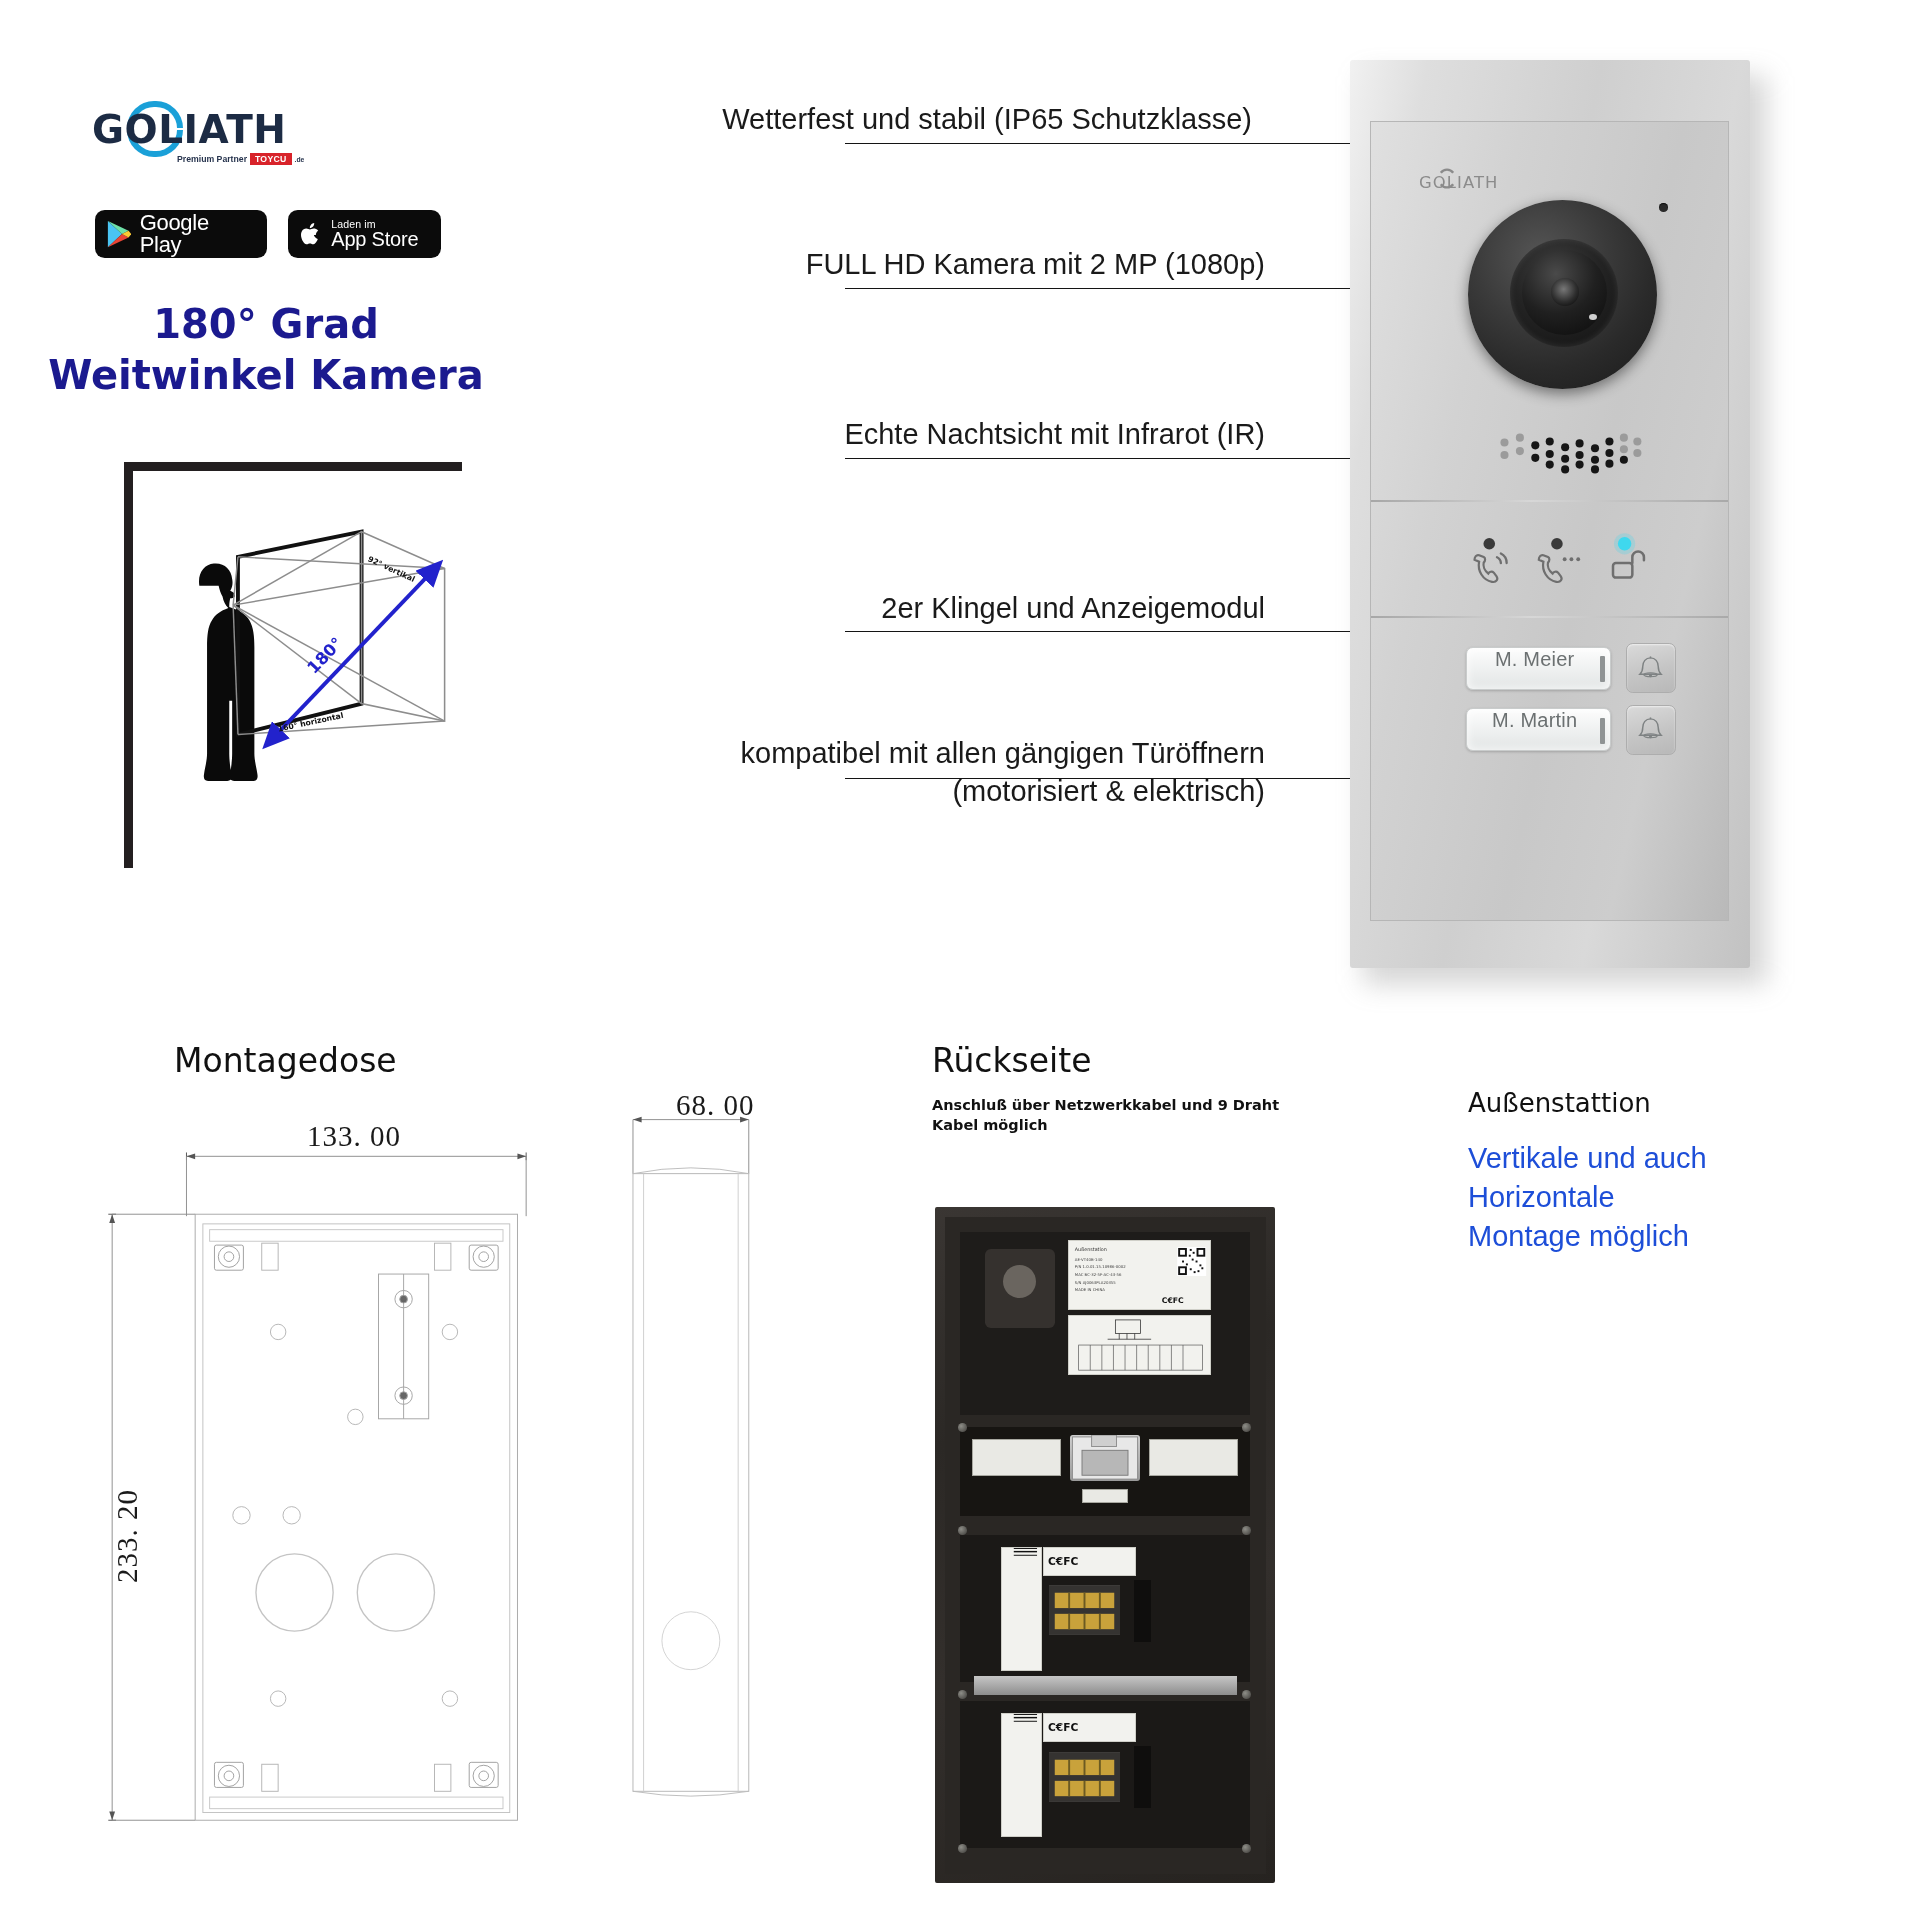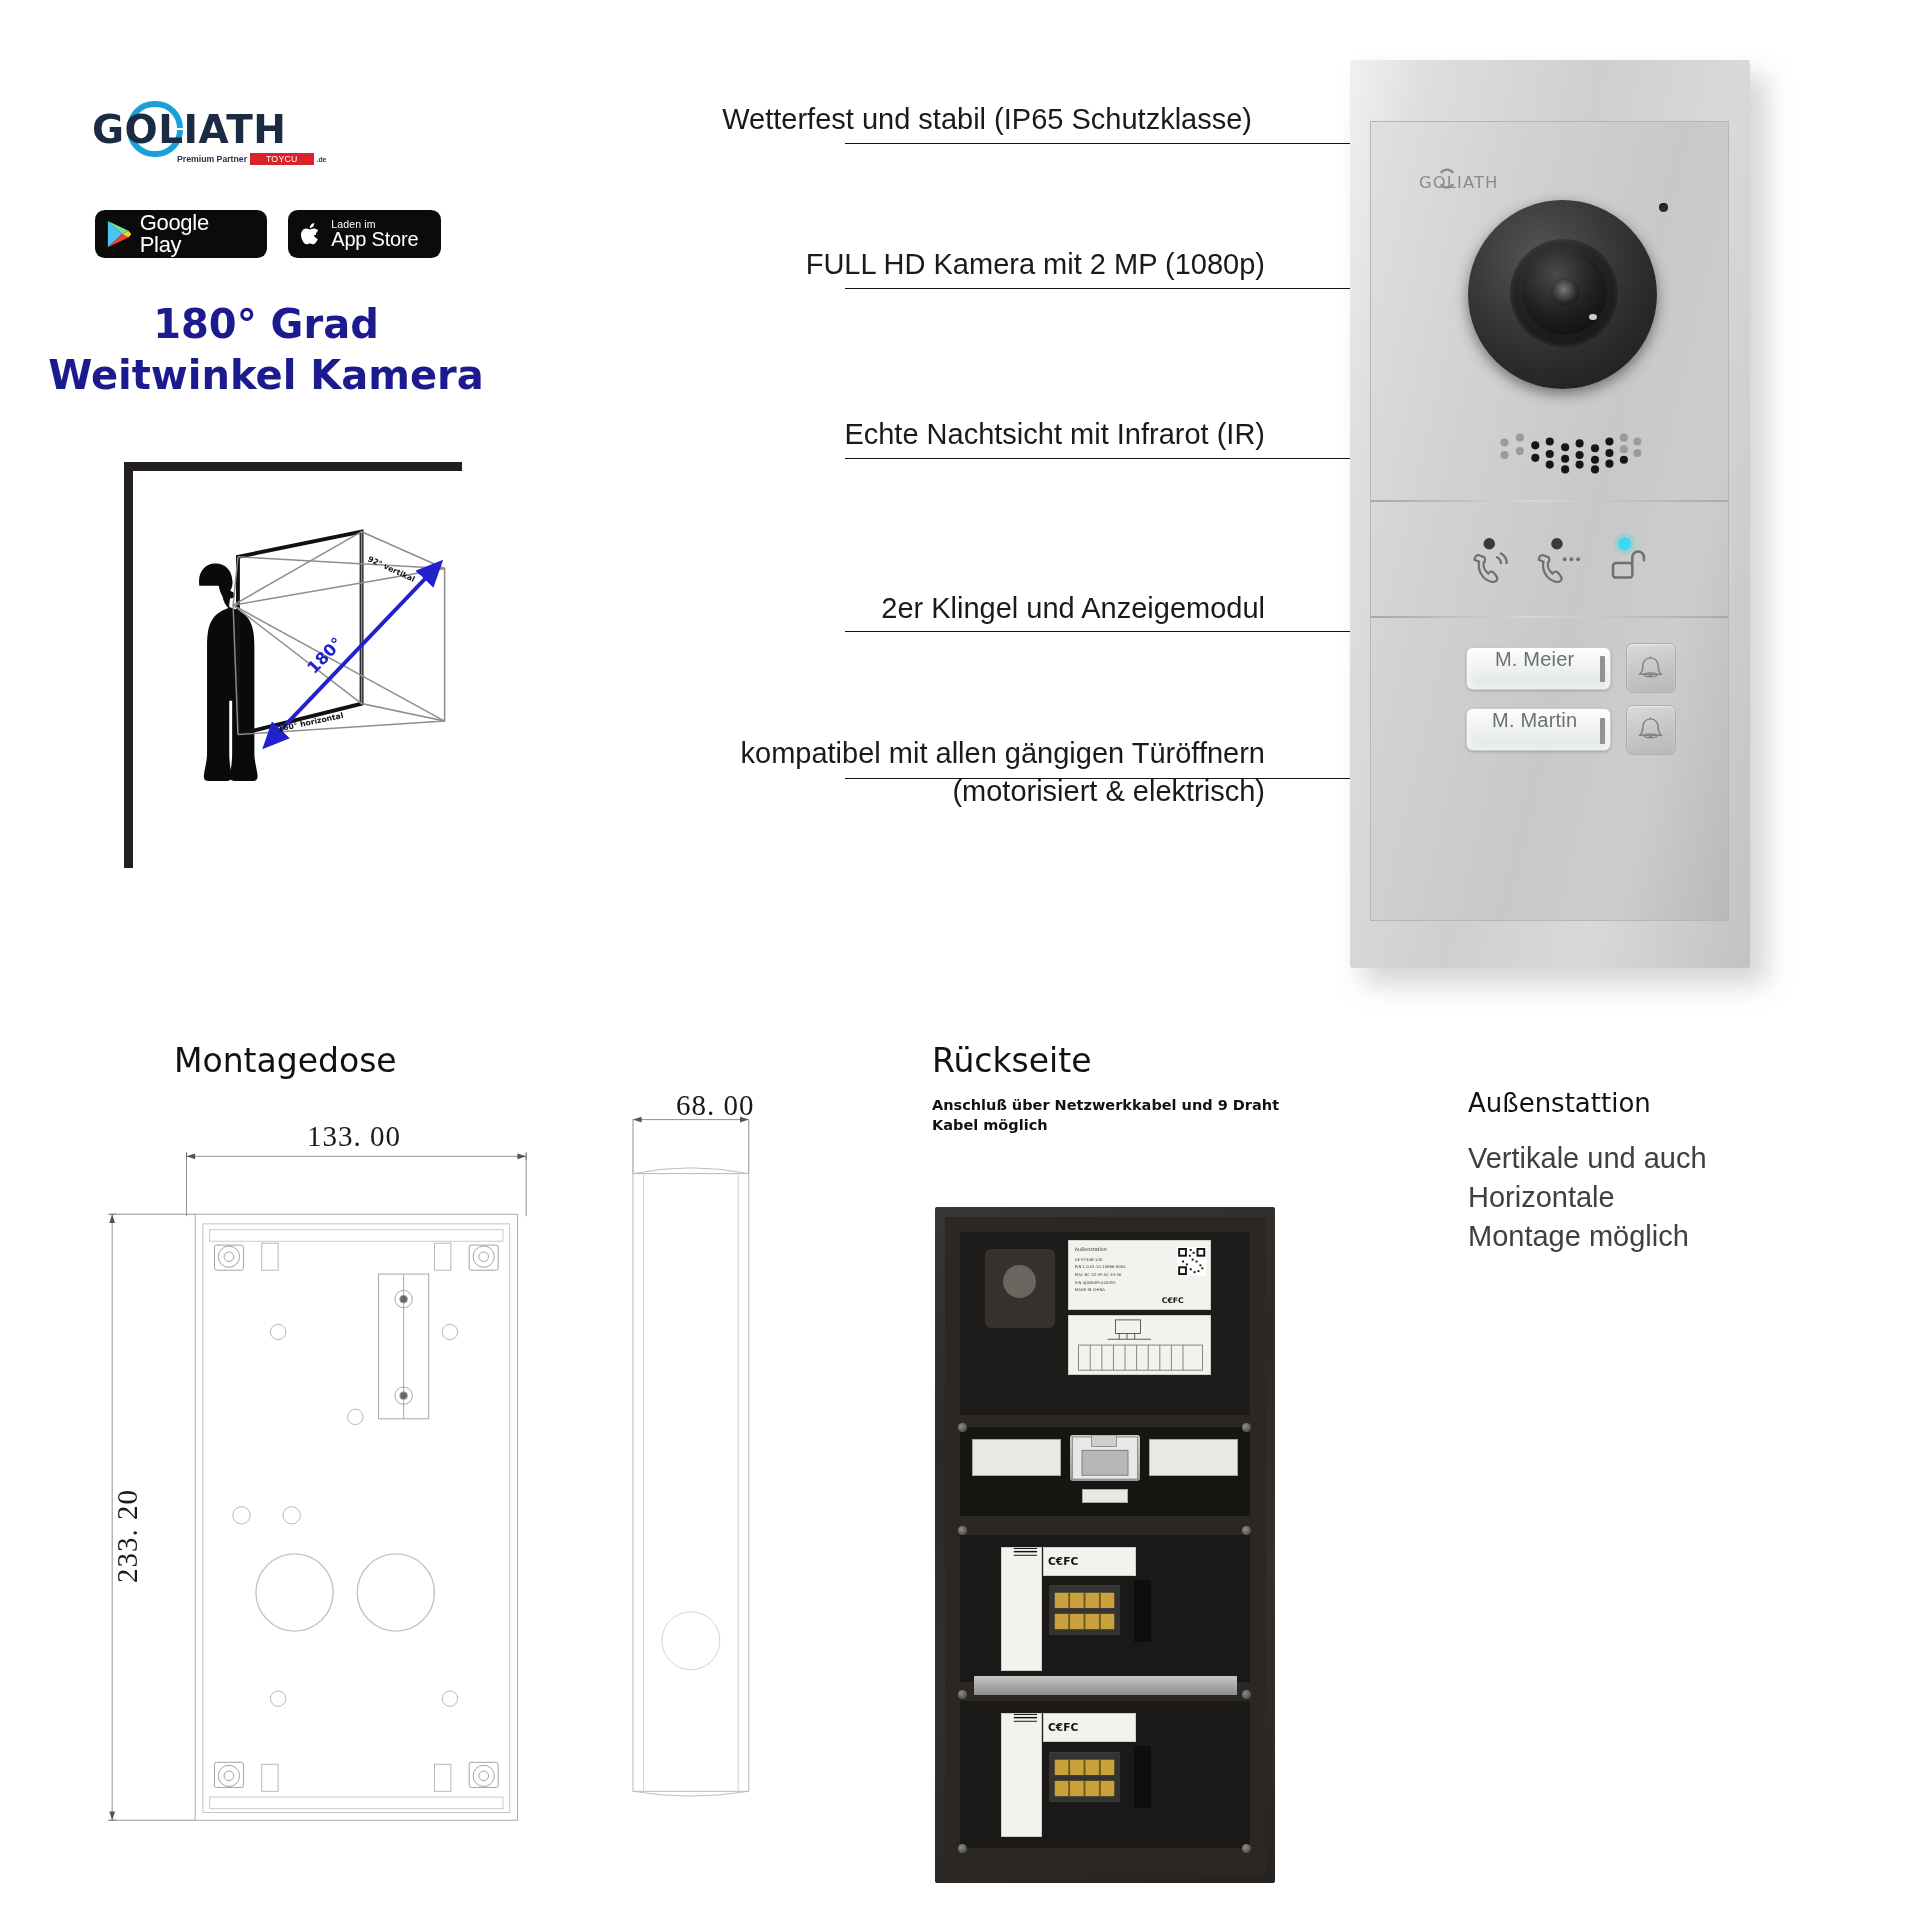--- a/index.html
+++ b/index.html
@@ -25,22 +25,22 @@
     border: 6.8px solid #1aa0d8; border-radius: 50% / 100%;
   }
   .logo-arc:before { top: 0; border-bottom: none; border-radius: 44px 44px 0 0; }
   .logo-arc:after { bottom: 0; border-top: none; border-radius: 0 0 44px 44px; }
   .logo-sub {
     position: absolute; left: 85px; top: 52px;
     font-size: 8.7px; font-weight: bold; color: #26334d; white-space: nowrap;
     display: flex; align-items: center; gap: 2.9px;
   }
   .toycu-badge {
-    background: #d8232a; color: #fff; font-weight: normal;
-    font-size: 8.7px; padding: 1px 16px; letter-spacing: 0.3px;
+    background: #d8232a; color: #fff; font-weight: bold;
+    font-size: 8.7px; padding: 1px 5px; letter-spacing: 0.3px;
   }
   .toycu-de { font-size: 6.8px; color: #26334d; }
 
   
   .store-badges { position: absolute; left: 95px; top: 210px; display: flex; gap: 21px; }
   .badge {
     background: #0b0b0b; border-radius: 9.7px; height: 48px;
     display: flex; align-items: center; padding: 0 13.5px 0 10.6px; gap: 8.7px;
     color: #fff;
   }
@@ -163,21 +163,21 @@
     position: absolute;
     font-family: "DejaVu Sans", sans-serif; font-weight: normal; color: #111;
   }
   .sec-sub {
     position: absolute;
     font-family: "DejaVu Sans", sans-serif; font-weight: bold; font-size: 14.5px;
     color: #111; line-height: 1.35;
   }
   .sec-body {
     position: absolute;
-    font-family: "Liberation Sans", sans-serif; font-size: 29px; color: #404040; line-height: 1.35;
+    font-family: "Liberation Sans", sans-serif; font-size: 29px; color: #1d4ed8; line-height: 1.35;
   }
   .dim-text {
     position: absolute;
     font-family: "Liberation Serif", serif; font-size: 29px; color: #1a1a1a; letter-spacing: 1px;
   }
   .dim-text.vert { transform-origin: 0 0; transform: rotate(-90deg); }
 
   .tech-svg { position: absolute; }
 
   

